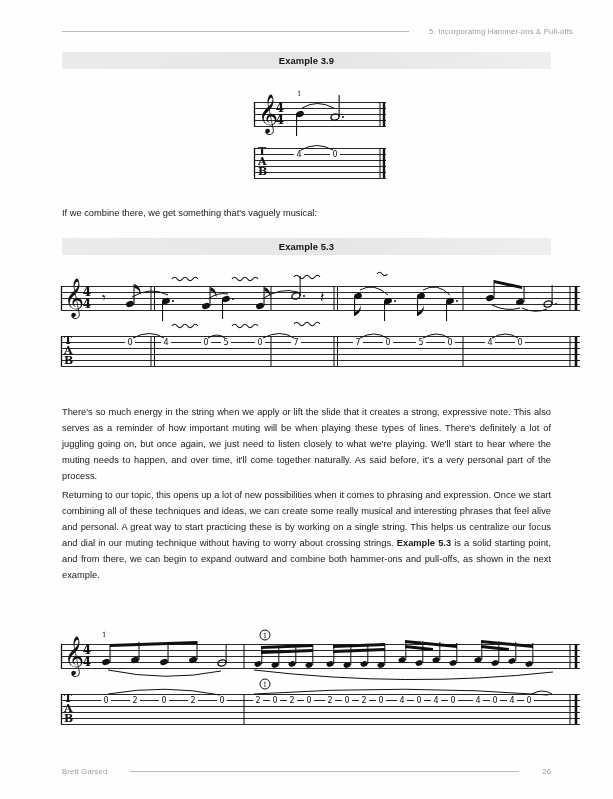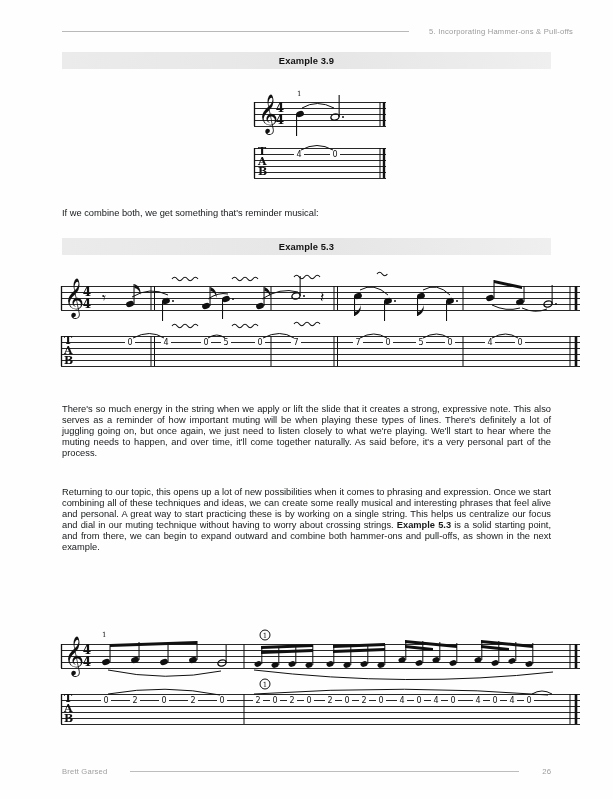--- a/index.html
+++ b/index.html
@@ -61,21 +61,21 @@
     color: #111;
     letter-spacing: .1px;
   }
 
   
   .para {
     position: absolute;
     left: 62px;
     width: 489px;
     font-size: 9.3px;
-    line-height: 11px;
+    line-height: 16px;
     text-align: justify;
     color: #16181a;
   }
   .para b { font-weight: bold; }
 
   .lead {
     position: absolute;
     left: 62px;
     width: 489px;
     font-size: 9.3px;
@@ -187,21 +187,21 @@
       <g font-family="DejaVu Sans, sans-serif" font-size="8" fill="#101010" text-anchor="middle">
         <rect x="44" y="63.5" width="10" height="9" fill="#fefefe"></rect>
         <text x="49" y="71">4</text>
         <rect x="80" y="63.5" width="10" height="9" fill="#fefefe"></rect>
         <text x="85" y="71">0</text>
       </g>
       <path d="M51 64 Q67 55 83 64" fill="none" stroke="#101010" stroke-width="1"></path>
     </svg>
   </div>
 
-  <div class="lead" style="top:207px;">If we combine both, we get something that's reminder musical:</div>
+  <div class="lead" style="top:207px;">If we combine there, we get something that's vaguely musical:</div>
 
   <div class="example-bar" style="top:238px;">
     <span>Example 5.3</span>
   </div>
 
   <div class="notation" style="left:58px; top:268px;">
     <svg width="528" height="118" viewBox="0 0 528 118">
       <g stroke="#101010" stroke-width="0.9" shape-rendering="crispEdges">
 
         <line x1="3" y1="18" x2="522" y2="18"></line>

